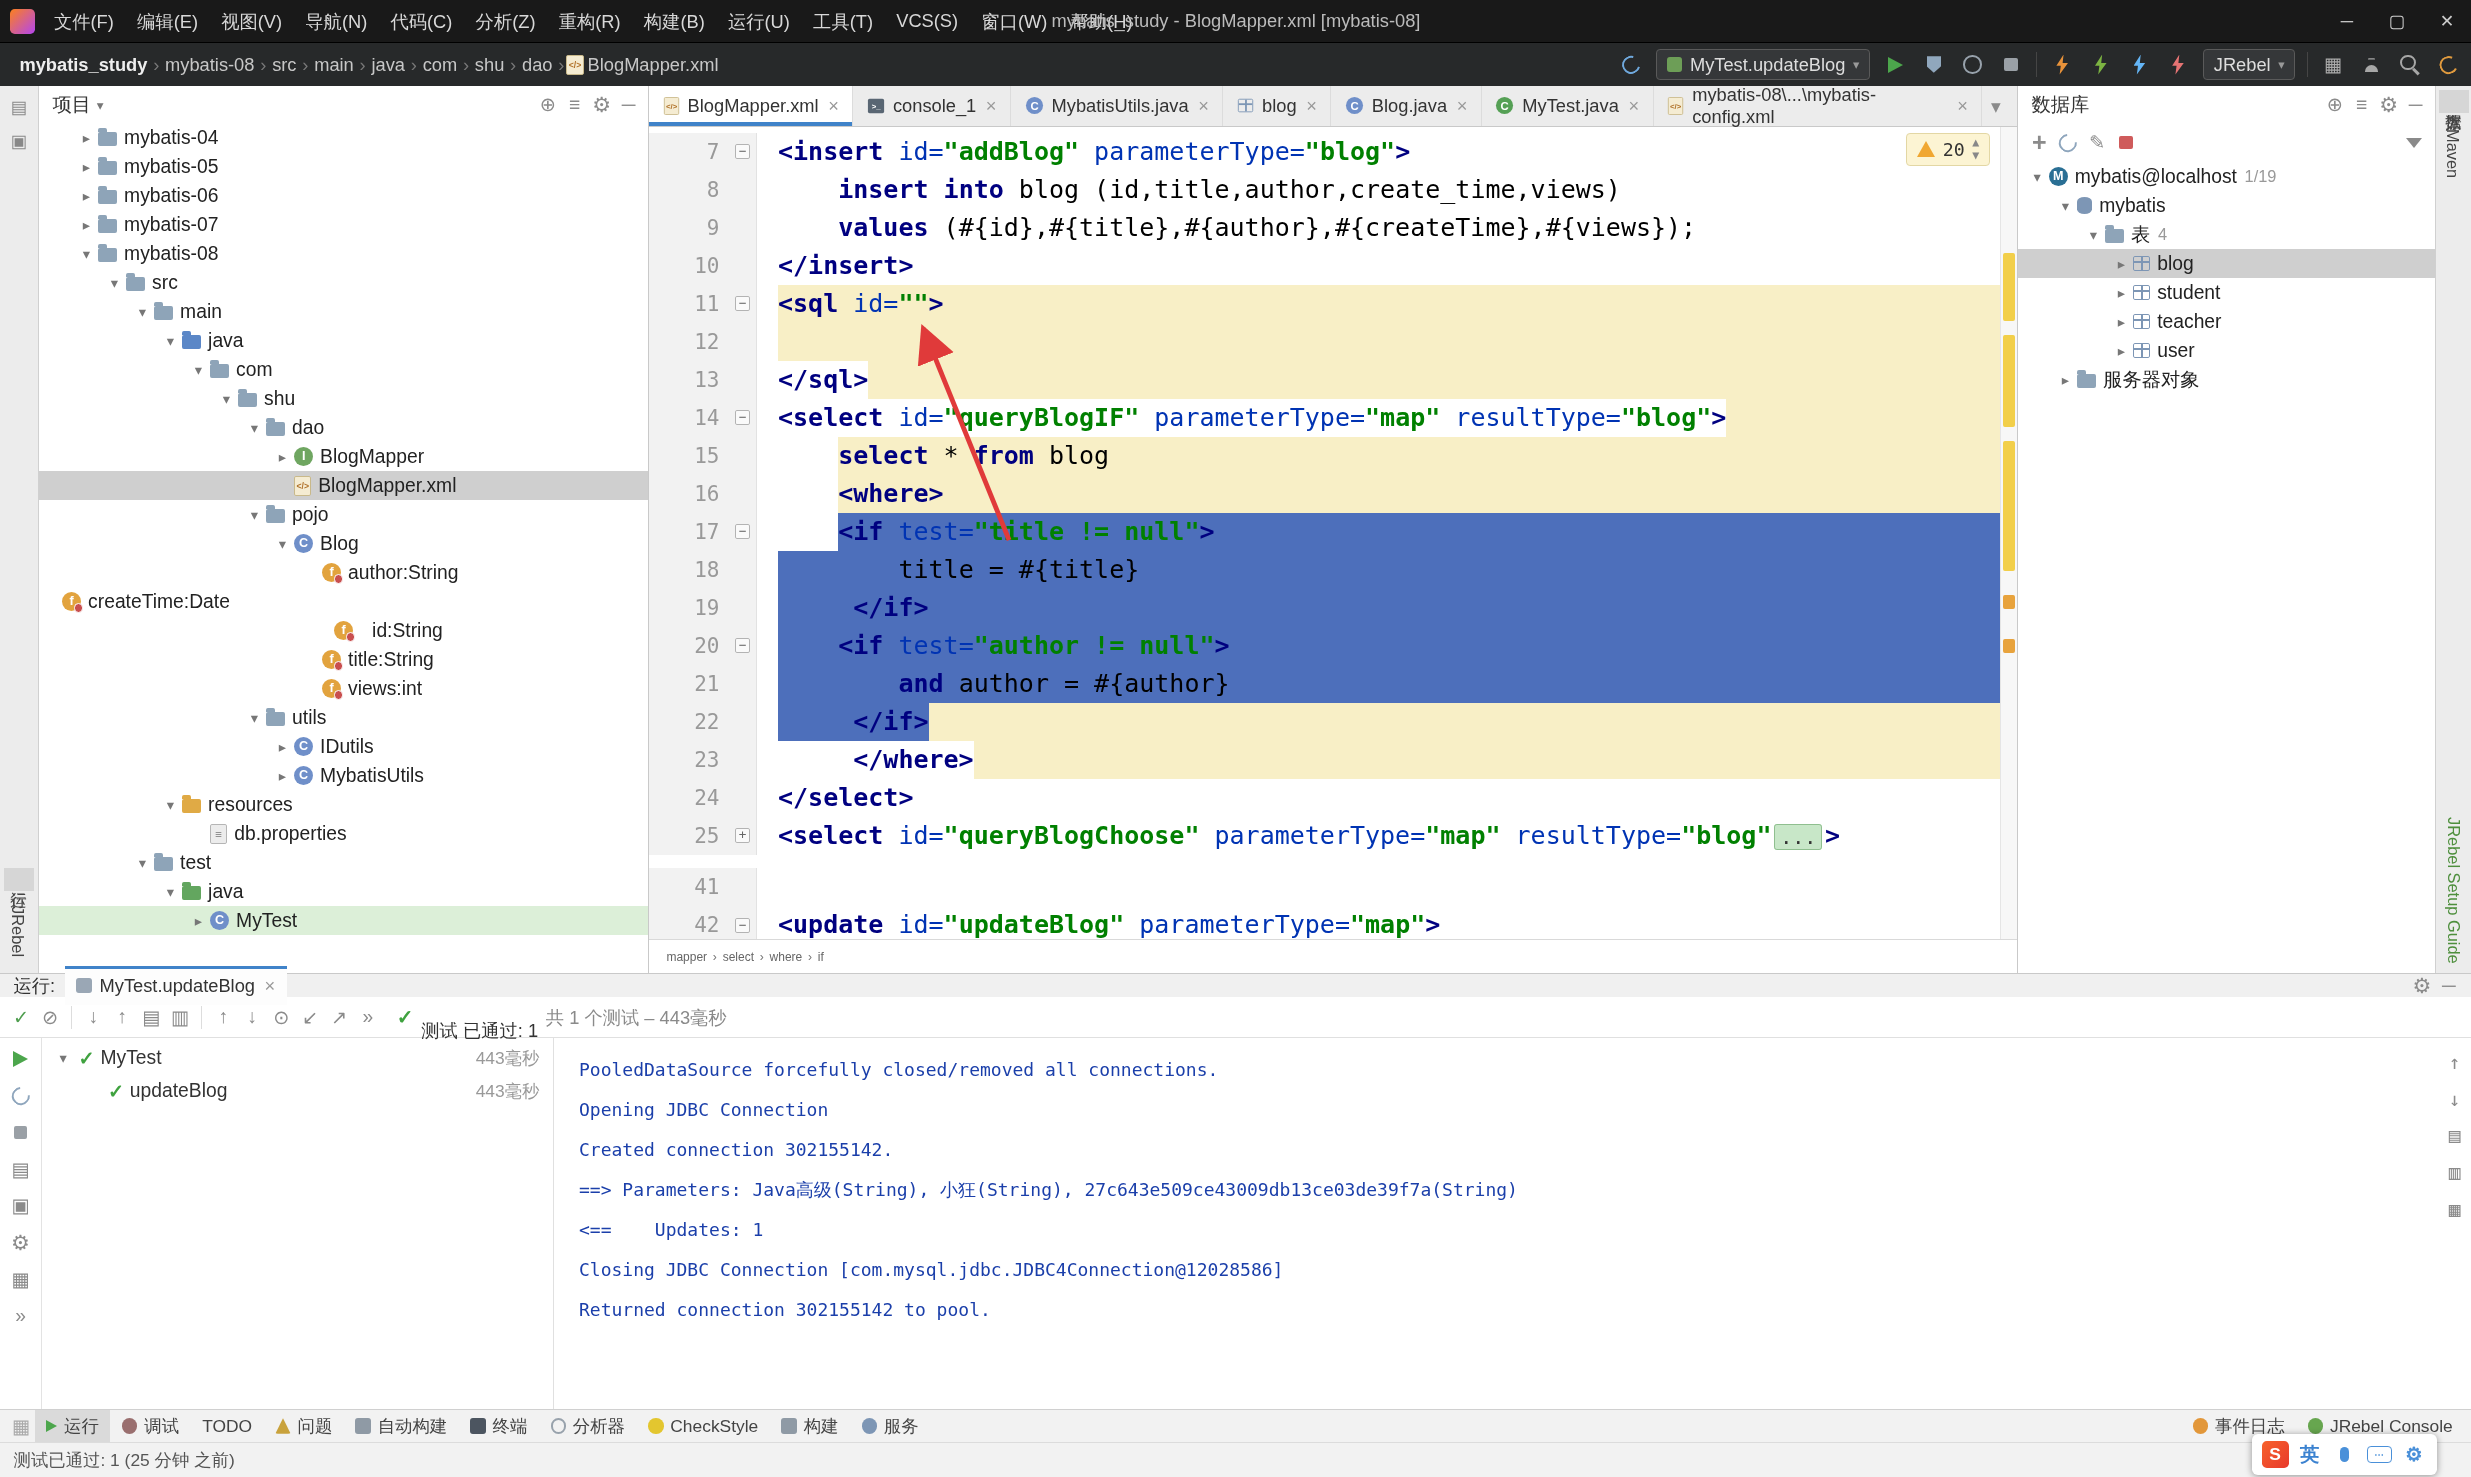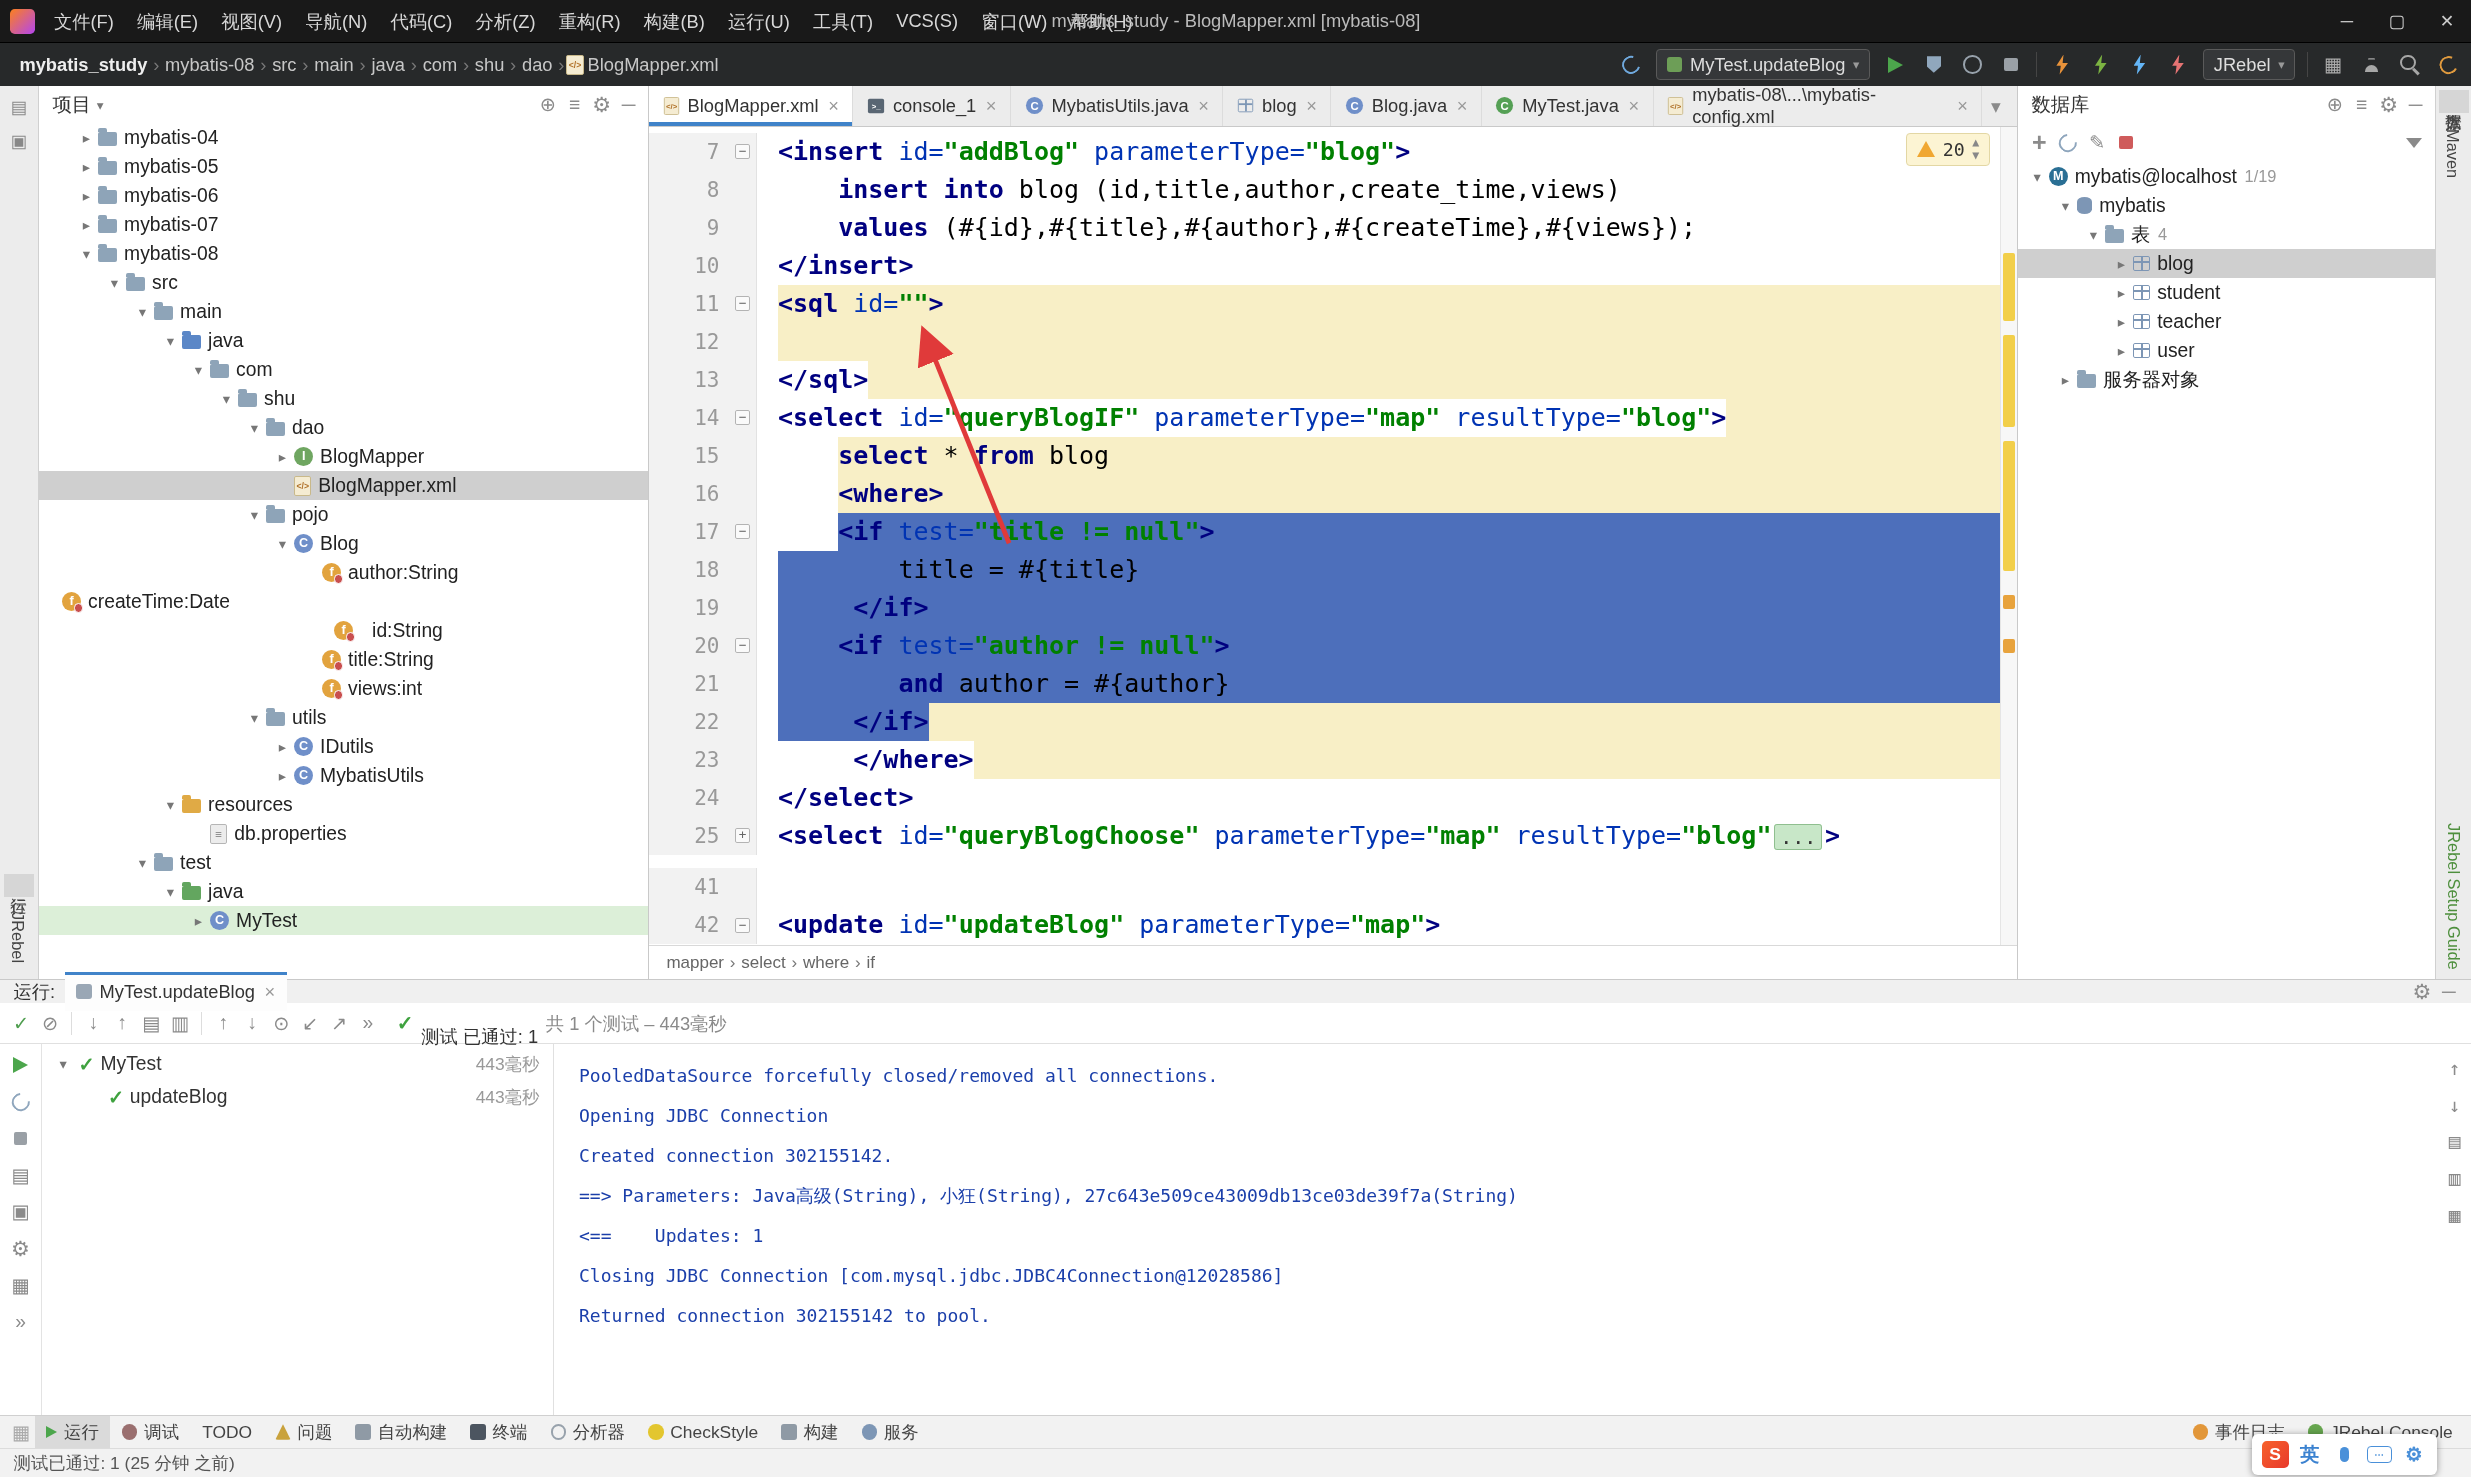--- a/index.html
+++ b/index.html
@@ -152,21 +152,21 @@
   .seg-f{background:#c8e7c8;border:1px solid #8fbf8f;border-radius:2.9px;color:#333;padding:0 4.8px;margin:0 2.9px;font-size:20px;}
   .bg-y{background:#f8efc6;}
   .bg-sel{background:#4d6fbb;}
   .codegap{height:13.5px;}
   .arrowsvg{position:absolute;left:0;top:0;width:100%;height:100%;pointer-events:none;z-index:6;}
   .warnwidget{position:absolute;top:5.8px;right:27px;display:flex;align-items:center;gap:7.7px;background:#fcf4d3;border:1px solid #e3d7a4;border-radius:3.9px;padding:2.9px 9.7px;z-index:7;font-size:18.3px;color:#333;}
   .warntri{width:0;height:0;border-left:9.7px solid transparent;border-right:9.7px solid transparent;border-bottom:16.4px solid #f0a732;}
   .wchev{color:#888;font-size:11.6px;line-height:1;display:flex;flex-direction:column;gap:1.9px;}
   .stripe{position:absolute;right:0;top:0;bottom:0;width:17.4px;background:#f7f7f7;border-left:1px solid #e5e5e5;z-index:5;}
   .smark{position:absolute;left:1.9px;right:1.9px;border-radius:1.9px;}
-  .crumbbar{height:34px;border-top:1px solid #d9d9d9;background:#fff;display:flex;align-items:center;padding-left:17.4px;font-size:17px;color:#666;flex:none;gap:3.9px;}
+  .crumbbar{height:34px;border-top:1px solid #d9d9d9;background:#fff;display:flex;align-items:center;padding-left:17.4px;font-size:12px;color:#666;flex:none;gap:3.9px;}
 
   
   .dbpanel{width:418px;flex:none;background:#fff;border-left:1px solid #c9c9c9;display:flex;flex-direction:column;overflow:hidden;}
   .dbtoolbar{height:39px;display:flex;align-items:center;padding:0 7.7px;flex:none;gap:1.9px;}
   .dbtoolbar .pushR{margin-left:auto;}
 
   
   .runpanel{height:436px;flex:none;border-top:1px solid #c9c9c9;display:flex;flex-direction:column;background:#fff;}
   .runhead{height:23px;background:#f0f0f0;display:flex;align-items:center;flex:none;padding-left:13.5px;font-size:18.3px;color:#333;}
   .runtab{display:flex;align-items:center;gap:7.7px;height:39px;padding:0 11.6px;background:#fdfdfd;box-shadow:inset 0 2.9px 0 #4083c9;margin-left:9.7px;}
@@ -198,21 +198,21 @@
   .bic-run{width:0;height:0;border-left:11.6px solid #4ca64c;border-top:6.8px solid transparent;border-bottom:6.8px solid transparent;background:none;border-radius:0;}
   .bic-debug{background:#9a6f6f;border-radius:50%;}
   .bic-problems{background:#c9a23c;clip-path:polygon(50% 0,100% 100%,0 100%);}
   .bic-build{background:#8f9aa5;}
   .bic-terminal{background:#4c5560;}
   .bic-profiler{background:none;border:2.9px solid #98a2ac;border-radius:50%;}
   .bic-checkstyle{background:#e3c62f;border-radius:50%;}
   .bic-services{background:#7d96b5;border-radius:50%;}
   .bic-eventlog{background:#e2973a;border-radius:50%;}
   .bic-jrebel{background:#67a64f;border-radius:50%;}
-  .statusbar{height:29px;background:#f2f2f2;border-top:1px solid #dcdcdc;display:flex;align-items:center;font-size:17.4px;color:#555;flex:none;padding:0 13.5px;}
+  .statusbar{height:35px;background:#f2f2f2;border-top:1px solid #dcdcdc;display:flex;align-items:center;font-size:17.4px;color:#555;flex:none;padding:0 13.5px;}
 
   
   .imebar{position:absolute;right:35px;bottom:1.9px;height:41px;background:#fff;border-radius:5.8px;box-shadow:0 1px 7.7px rgba(0,0,0,.4);display:flex;align-items:center;gap:7.7px;padding:0 9.7px;z-index:99;}
   .im{width:27px;height:27px;display:flex;align-items:center;justify-content:center;border-radius:4.8px;font-weight:bold;}
   .im-sogou{background:linear-gradient(135deg,#f7622c,#e8392b);color:#fff;font-size:17.4px;}
   .im-lang{color:#3b82d0;font-size:19.3px;}
   .im-mic{position:relative;}
   .im-mic::before{content:"";width:8.7px;height:14.5px;border-radius:4.8px;background:#4a90d9;}
   .im-kb{border:1.9px solid #4a90d9;border-radius:3.9px;width:25px;height:17.4px;color:#4a90d9;font-size:9.7px;display:flex;align-items:center;justify-content:center;}
   .im-kb::before{content:"⋯";}

